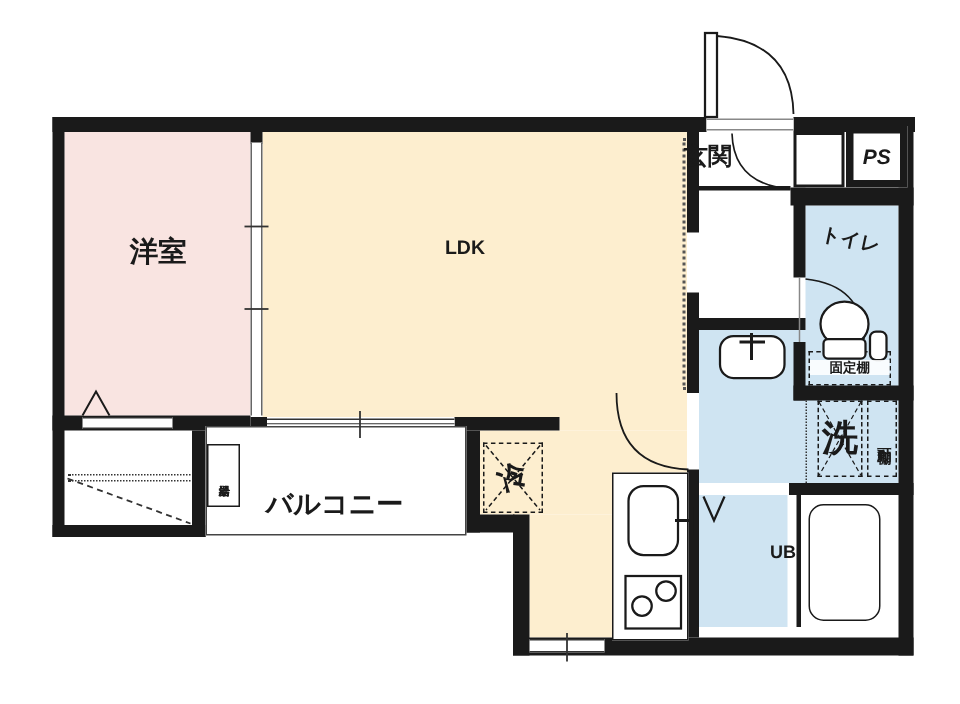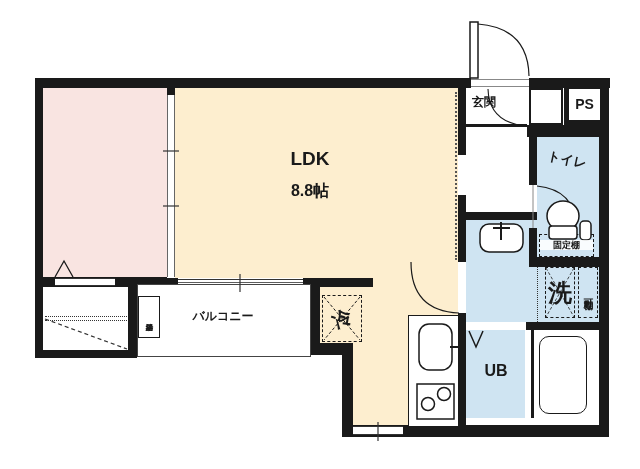--- a/index.html
+++ b/index.html
@@ -60,21 +60,21 @@
   <div class="dot" style="left:455px;top:92px;height:168px;border-left:2px dotted #555;"></div>
   <div class="dot" style="left:537px;top:267px;height:55px;border-left:1.5px dotted #333;"></div>
   <div class="dot" style="left:45px;top:316px;width:82px;border-top:1.5px dotted #333;"></div>
   <div class="dot" style="left:45px;top:320px;width:82px;border-top:1.5px dotted #333;"></div>
 
   <div class="box" style="left:137px;top:284px;width:174px;height:73px;border:1.5px solid #444;background:#fff;"></div>
   <div class="box" style="left:138px;top:296px;width:22px;height:42px;border:1.5px solid #1a1a1a;background:#fff;display:flex;align-items:center;justify-content:center;">
     <span class="vtext" style="font-size:7.5px;font-weight:600;">給湯器</span>
   </div>
   <div class="box" style="left:564px;top:84px;width:41px;height:41px;border:5px solid #1a1a1a;background:#fff;display:flex;align-items:center;justify-content:center;">
-    <span class="lbl" style="position:static;font-size:14px;">PS</span>
+    <span class="lbl" style="position:static;font-size:14px;font-style:italic;">PS</span>
   </div>
   <div class="box" style="left:529px;top:88px;width:34px;height:37px;border:2px solid #1a1a1a;background:#fff;"></div>
   <div class="box" style="left:408px;top:315px;width:51px;height:112px;border:1.5px solid #1a1a1a;background:#fff;"></div>
   <div class="box" style="left:539px;top:336px;width:48px;height:78px;border:1.5px solid #1a1a1a;border-radius:10px;background:#fff;"></div>
   <div class="box" style="left:322px;top:295px;width:40px;height:47px;border:1.5px dashed #1a1a1a;display:flex;align-items:center;justify-content:center;">
     <span class="lbl" style="position:static;font-size:19px;transform:rotate(-30deg);">冷</span>
   </div>
   <div class="box" style="left:545px;top:267px;width:30px;height:51px;border:1.5px dashed #1a1a1a;display:flex;align-items:center;justify-content:center;">
     <span class="lbl" style="position:static;font-size:24px;">洗</span>
   </div>
@@ -140,21 +140,21 @@
 
     <g stroke="#333" stroke-width="1.2">
       <line x1="240" y1="274" x2="240" y2="292"></line>
       <line x1="378" y1="422" x2="378" y2="441"></line>
       <line x1="163" y1="151" x2="179" y2="151"></line>
       <line x1="163" y1="206" x2="179" y2="206"></line>
       <line x1="178" y1="282.5" x2="303" y2="282.5" stroke-width="0.8"></line>
     </g>
   </svg>
 
-  <div class="lbl" style="left:265px;top:148px;width:90px;font-size:19px;">LDK</div>
-  <div class="lbl" style="left:265px;top:182px;width:90px;font-size:16px;">8.8帖</div>
-  <div class="lbl" style="left:456px;top:96px;width:56px;font-size:12px;">玄関</div>
+  <div class="lbl" style="left:48px;top:158px;width:115px;font-size:19px;">洋室</div>
+  <div class="lbl" style="left:265px;top:158px;width:90px;font-size:13px;">LDK</div>
+  <div class="lbl" style="left:444px;top:96px;width:56px;font-size:16px;">玄関</div>
   <div class="lbl" style="left:538px;top:153px;width:58px;font-size:13px;font-weight:600;transform:rotate(12deg);">トイレ</div>
   <div class="lbl" style="left:540px;top:240px;width:53px;font-size:9px;font-weight:600;background:rgba(255,255,255,.88);">固定棚</div>
-  <div class="lbl" style="left:466px;top:362px;width:60px;font-size:16px;">UB</div>
-  <div class="lbl" style="left:160px;top:310px;width:126px;font-size:12px;">バルコニー</div>
+  <div class="lbl" style="left:492px;top:362px;width:60px;font-size:12px;">UB</div>
+  <div class="lbl" style="left:160px;top:326px;width:126px;font-size:18px;">バルコニー</div>
 
 </div>
 
 </body></html>

